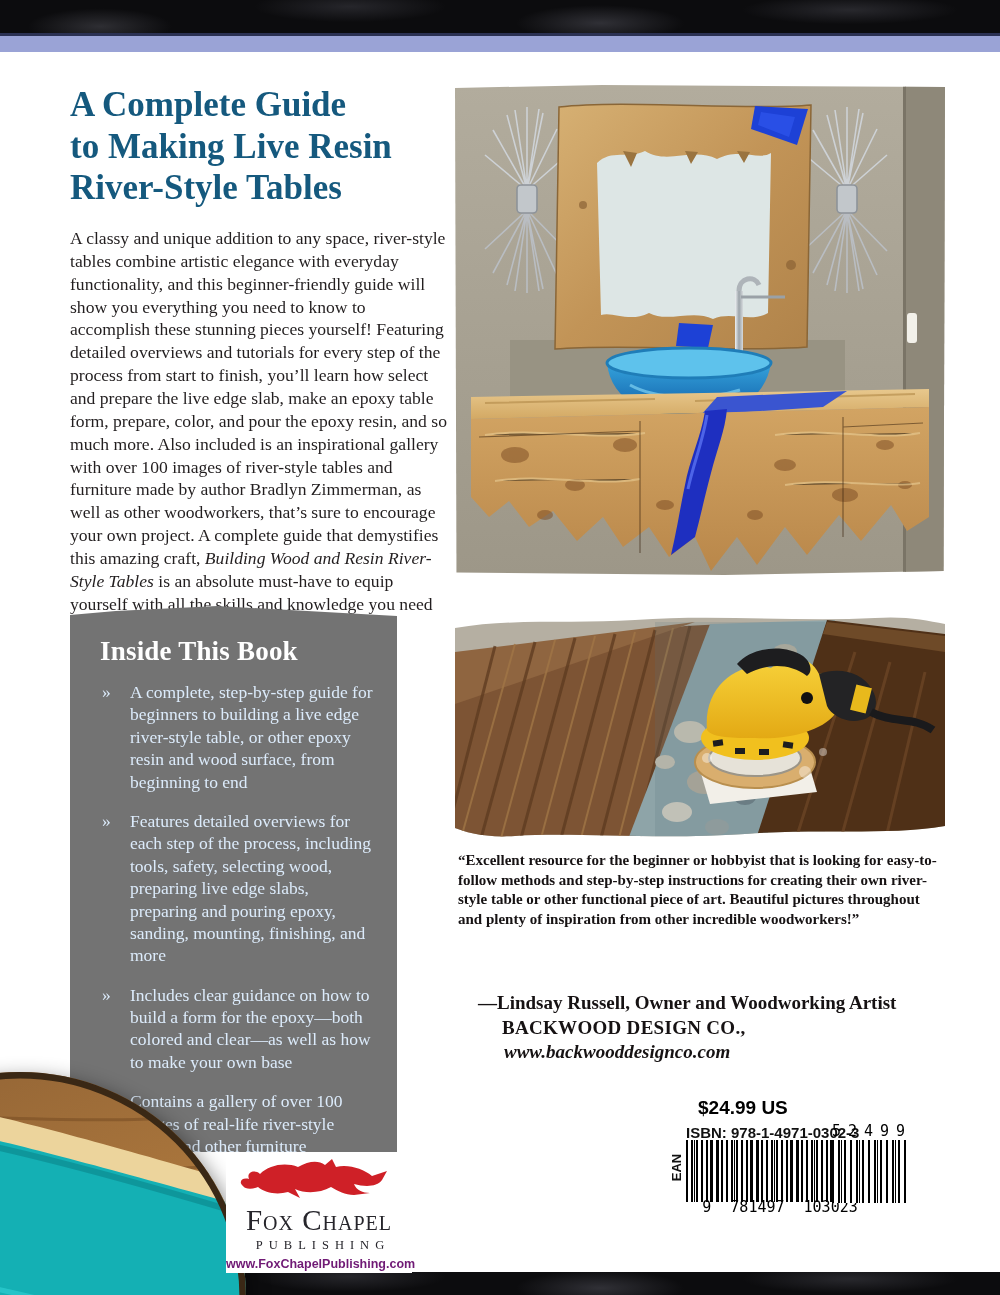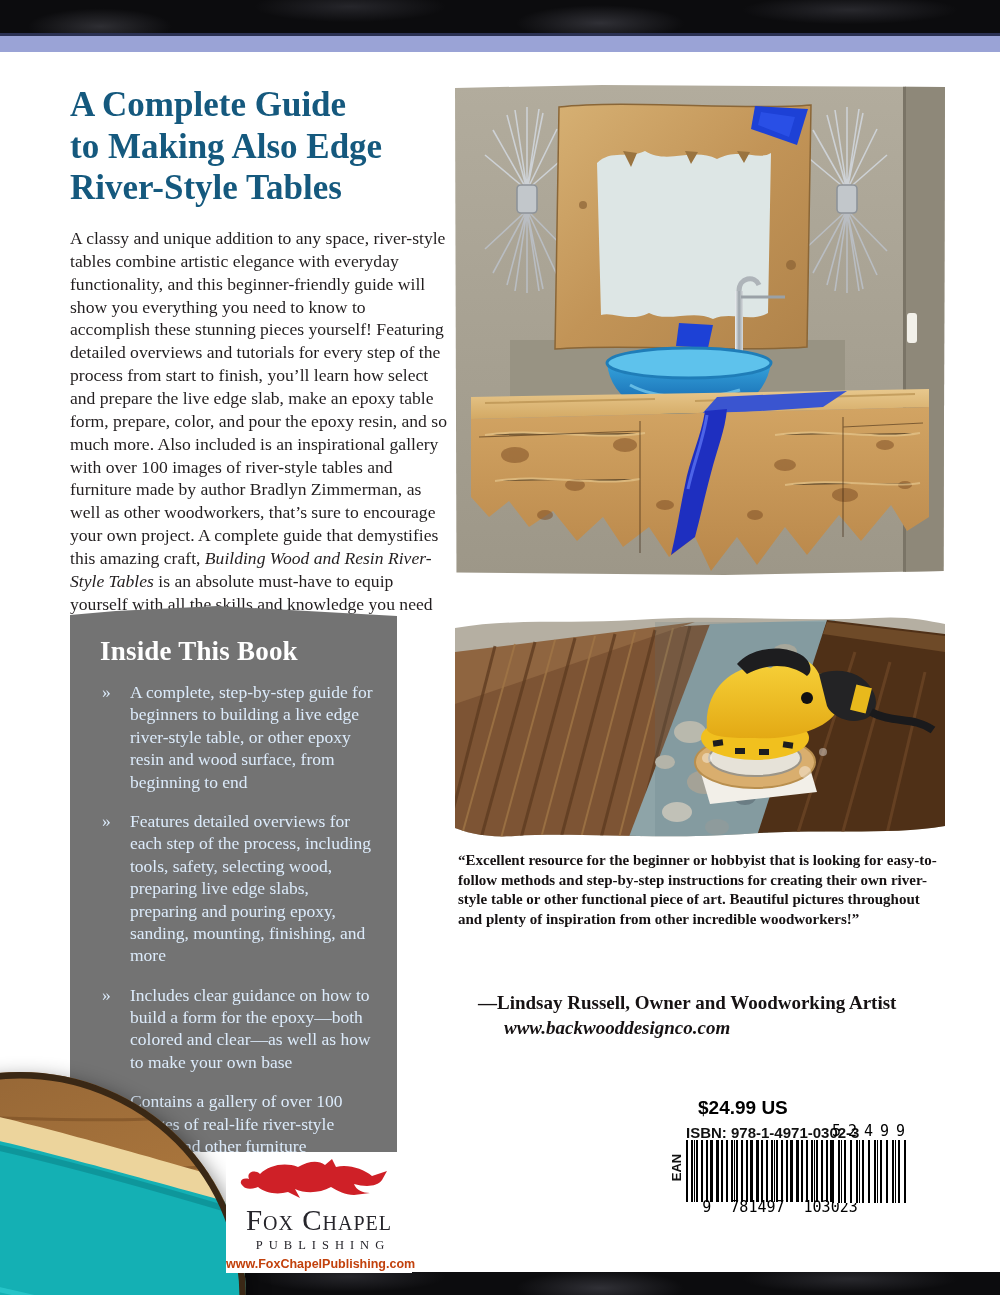--- a/index.html
+++ b/index.html
@@ -36,21 +36,21 @@
   
   .wood-circle{position:absolute;left:-210px;top:1068px;width:460px;height:460px;z-index:4;
         filter:drop-shadow(4px 6px 10px rgba(0,0,0,.45));}
   
   .logo{position:absolute;left:226px;top:1156px;width:186px;text-align:center;z-index:5;background:#fff;
         padding:2px 0;}
   .logo .brand{font-variant:small-caps;font-size:29px;color:#26252b;letter-spacing:1px;line-height:1;}
   .logo .division{font-family:"Liberation Serif",serif;font-size:12.5px;letter-spacing:6px;
         color:#26252b;margin-top:3px;padding-left:8px;}
   .logo .weblink{font-family:"Liberation Sans",sans-serif;font-size:12.5px;font-weight:bold;
-        color:#c2410c;margin-top:4px;}
+        color:#701a75;margin-top:4px;}
   
   .photo1{position:absolute;left:455px;top:85px;width:490px;height:490px;z-index:2;
         box-shadow:0 5px 12px rgba(0,0,0,.3);
         clip-path:polygon(0 .6%,30% 0,100% .4%,99.7% 99.2%,55% 100%,.3% 99.5%);}
   .photo2{position:absolute;left:455px;top:612px;width:490px;height:230px;z-index:2;}
   .quote{position:absolute;left:458px;top:851px;width:488px;font-size:15px;font-weight:600;
         line-height:1.31;color:#161213;z-index:2;}
   .attribution{position:absolute;left:478px;top:991px;width:460px;font-size:19px;font-weight:600;
         color:#161213;line-height:1.3;z-index:2;}
   .attribution .co{padding-left:24px;letter-spacing:.3px;}
@@ -79,21 +79,21 @@
 
 <div class="page">
 
   <div class="band band-top"></div>
   <div class="navy-line"></div>
   <div class="lavender-strip"></div>
   <div class="band band-bottom"></div>
 
   <h1 class="book-title" style="margin:0;">
     <span>A Complete Guide</span>
-    <span>to Making Also Edge</span>
+    <span>to Making Live Resin</span>
     <span>River-Style Tables</span>
   </h1>
 
   <p class="description" style="margin:0;">
     <span>A classy and unique addition to any space, river-style tables combine artistic elegance with everyday functionality, and this beginner-friendly guide will show you everything you need to know to accomplish these stunning pieces yourself! Featuring detailed overviews and tutorials for every step of the process from start to finish, you’ll learn how select and prepare the live edge slab, make an epoxy table form, prepare, color, and pour the epoxy resin, and so much more. Also included is an inspirational gallery with over 100 images of river-style tables and furniture made by author Bradlyn Zimmerman, as well as other woodworkers, that’s sure to encourage your own project. A complete guide that demystifies this amazing craft, </span><span class="ital">Building Wood and Resin River-Style Tables</span><span> is an absolute must-have to equip yourself with all the skills and knowledge you need to make your very own one-of-a-kind table!</span>
   </p>
 
   <div class="inside-box">
     <h2>Inside This Book</h2>
     <ul>
@@ -301,20 +301,21 @@
             <circle cx="350" cy="160" r="6"></circle>
             <circle cx="368" cy="140" r="4"></circle>
         </g>
       </g>
     </g>
   </svg>
 
   <p class="quote" style="margin:0;">“Excellent resource for the beginner or hobbyist that is looking for easy-to-follow methods and step-by-step instructions for creating their own river-style table or other functional piece of art. Beautiful pictures throughout and plenty of inspiration from other incredible woodworkers!”</p>
   <div class="attribution">
     <div>—Lindsay Russell, Owner and Woodworking Artist</div>
+    <div class="co">BACKWOOD DESIGN CO.,</div>
     <div class="site">www.backwooddesignco.com</div>
   </div>
 
   <div class="price">$24.99 US</div>
   <div class="isbn">ISBN: 978-1-4971-0302-3</div>
   <div class="ean">EAN</div>
   <div class="barcode-main"></div>
   <div class="barcode-digits">9 781497 103023</div>
   <div class="addon-digits">52499</div>
   <div class="barcode-addon"></div>

